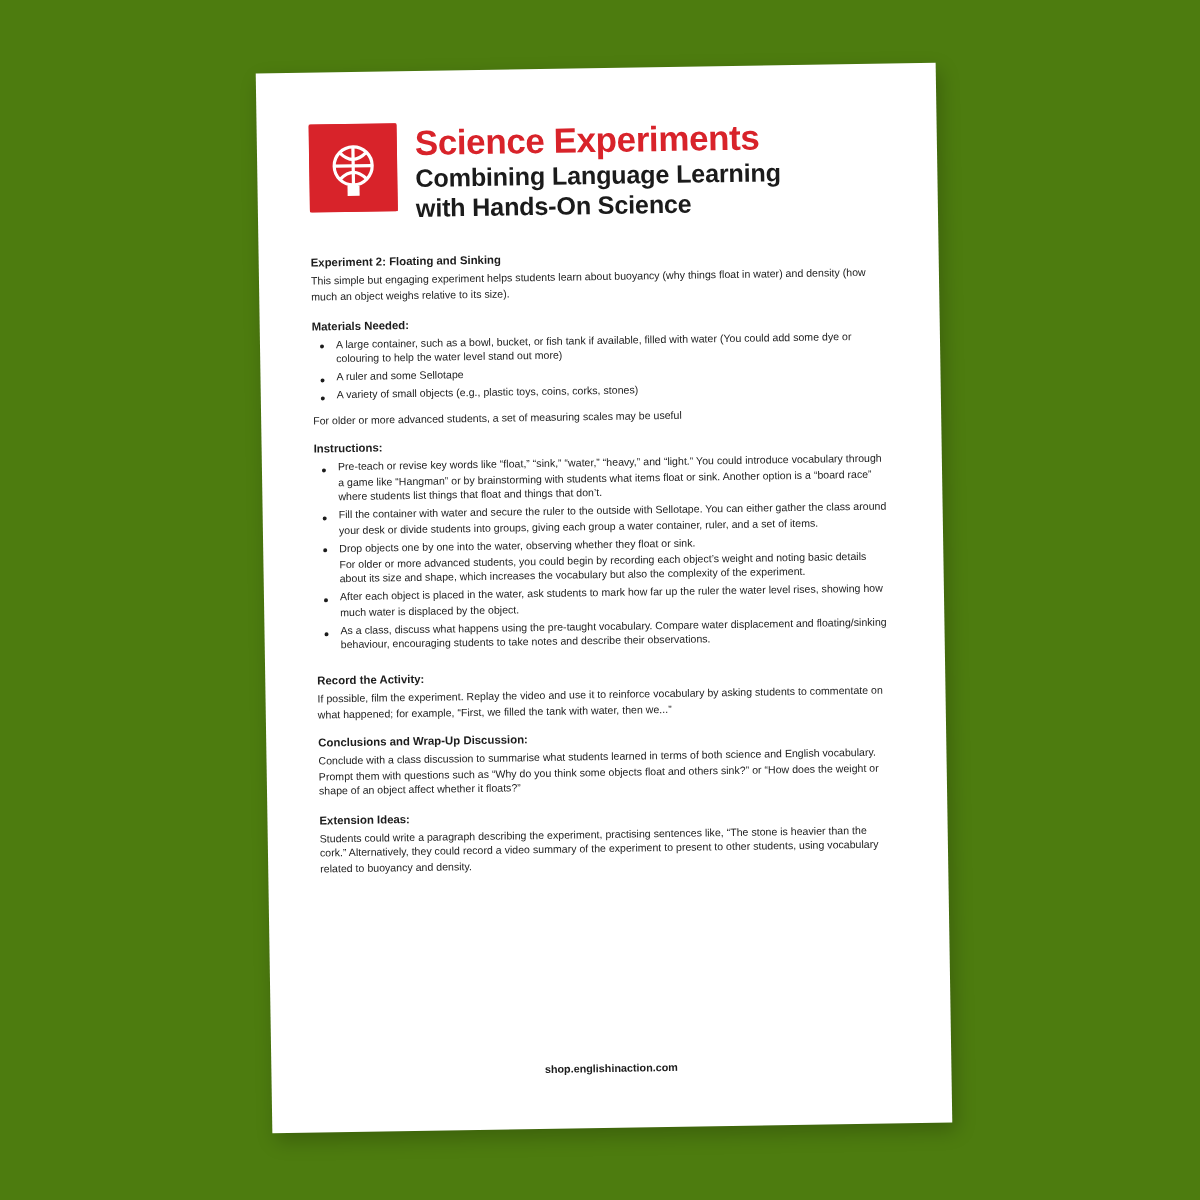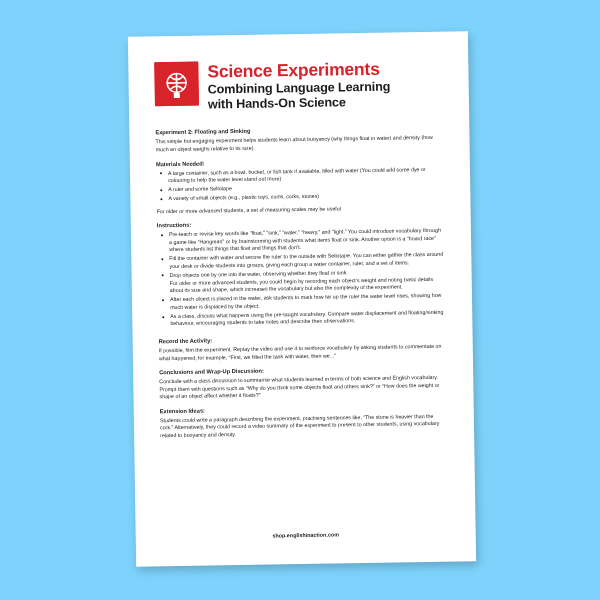--- a/index.html
+++ b/index.html
@@ -8,21 +8,21 @@
     width: 600px;
     height: 600px;
     background: #ffffff;
     font-family: "Liberation Sans", sans-serif;
   }
 
   #page {
     position: relative;
     width: 600px;
     height: 600px;
-    background: #7dd3fc;
+    background: #4d7c0f;
     overflow: hidden;
   }
 
   
   #sheet {
     position: absolute;
     left: 132px;
     top: 34px;
     width: 340px;
     height: 530px;

